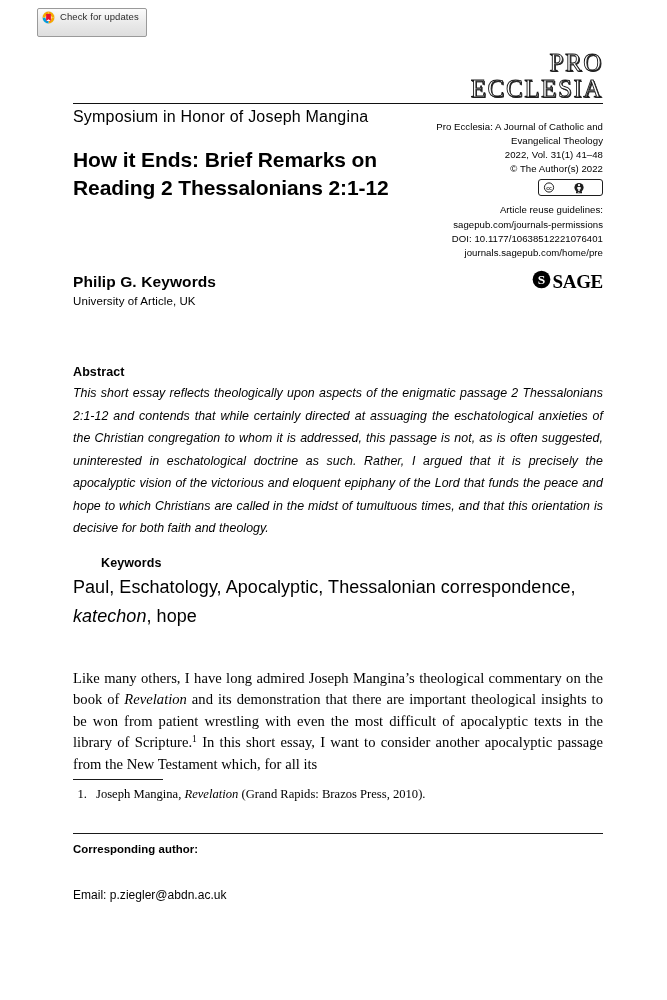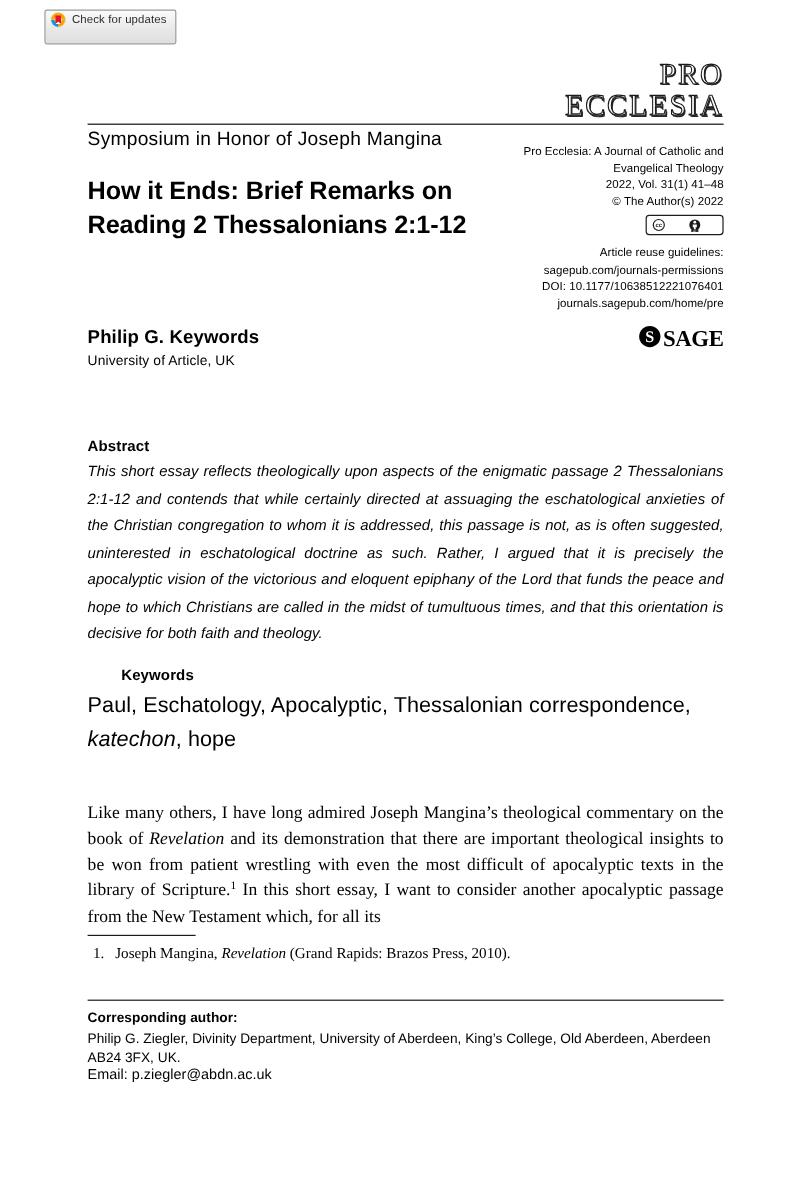--- a/index.html
+++ b/index.html
@@ -349,16 +349,15 @@
   </div>
 
   <div class="fn-rule"></div>
   <div class="footnote">
     <span class="num">1.</span>
     <span><span>Joseph Mangina, </span><i>Revelation</i><span> (Grand Rapids: Brazos Press, 2010).</span></span>
   </div>
 
   <div class="rule-bottom"></div>
   <div class="corr-head">Corresponding author:</div>
-  <div class="corr-body">Philip G. Ziegler, Divinity Department, University of Aberdeen, King’s College, Old Aberdeen, Aberdeen AB24 3FX, UK.</div>
   <div class="corr-email">Email: p.ziegler@abdn.ac.uk</div>
 
 </div>
 
 </body></html>

